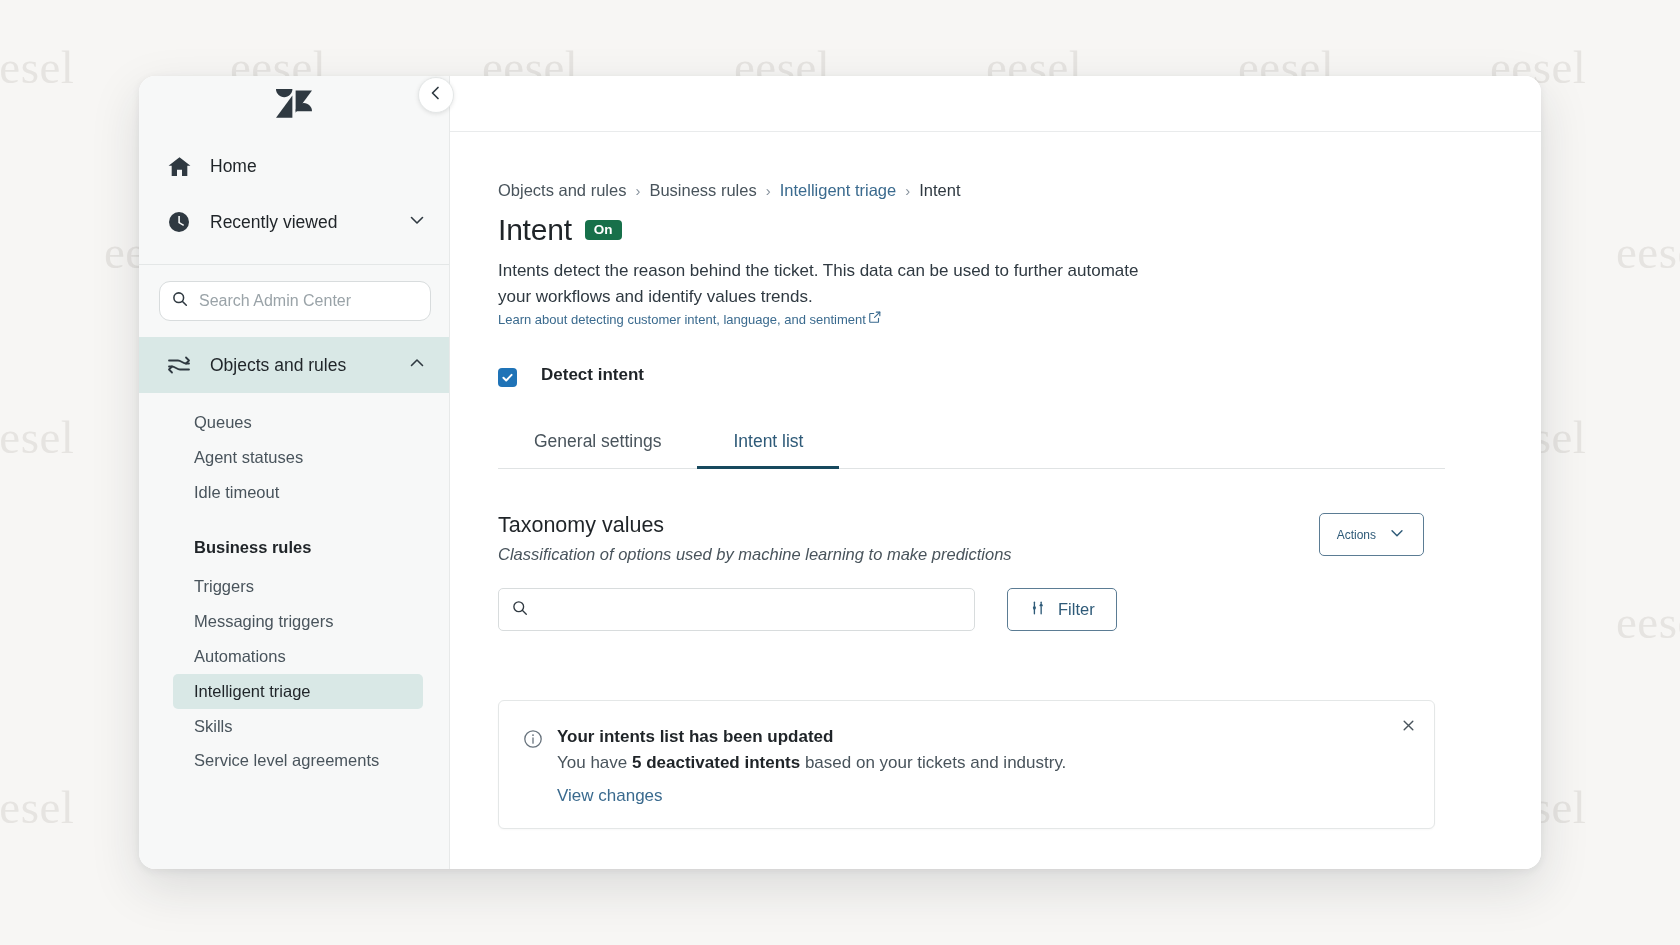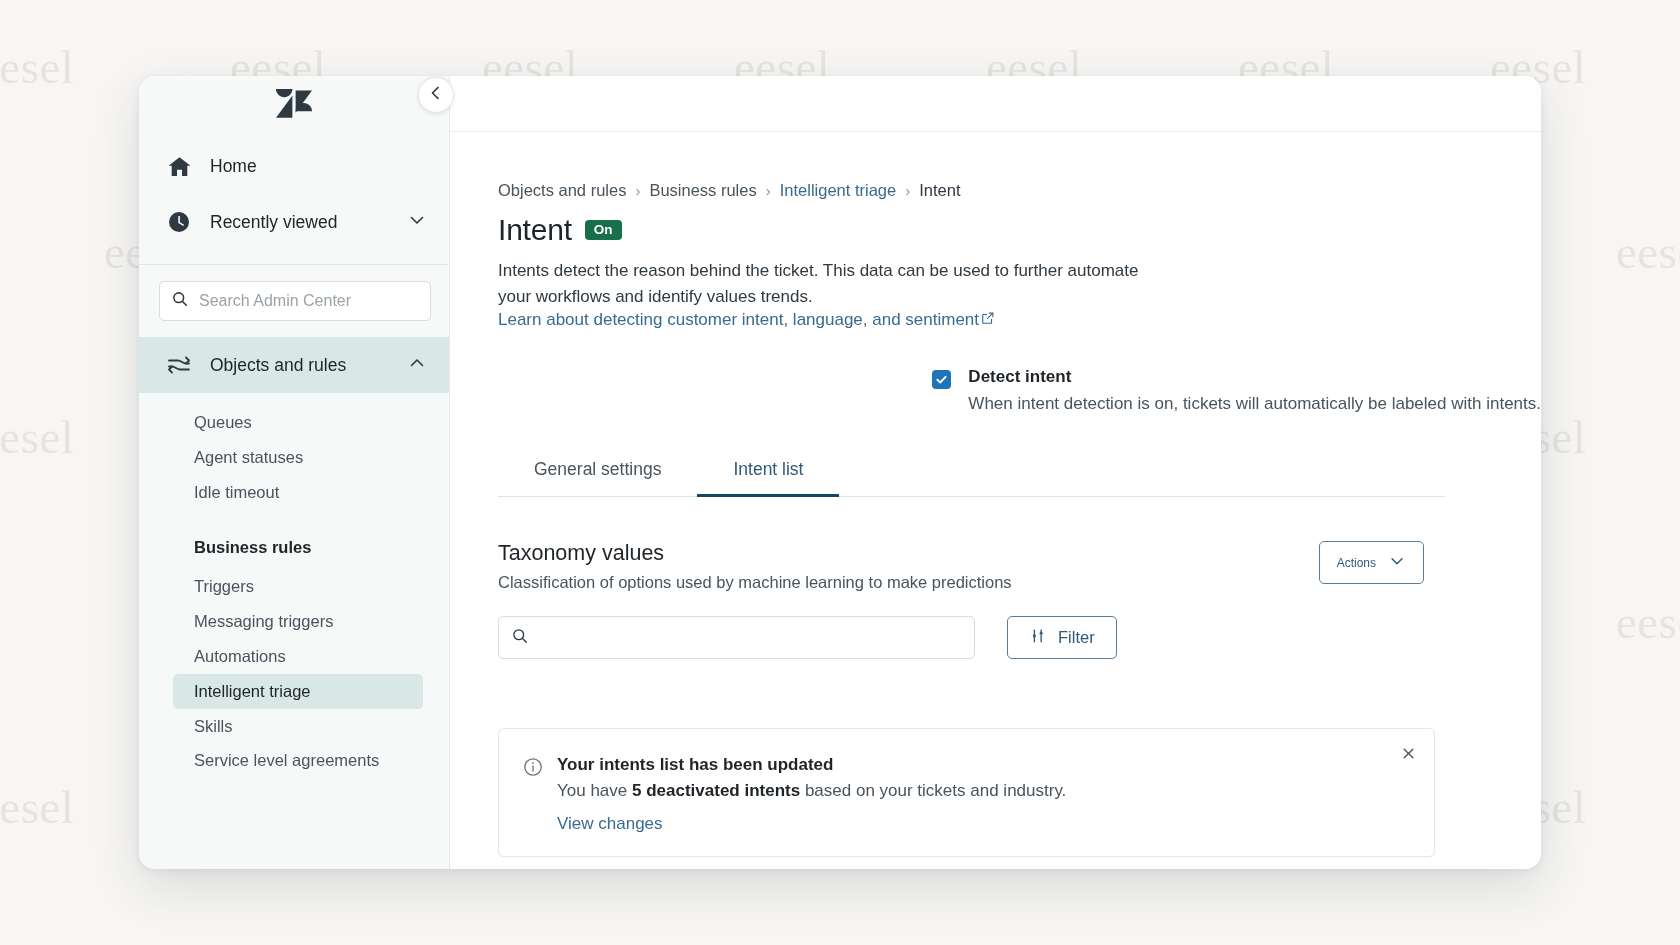--- a/index.html
+++ b/index.html
@@ -91,21 +91,21 @@
   .nav-divider {
     height: 1px; background: #e4e7e7; margin: 0;
   }
 
   .search-wrap { padding: 16px 18px 16px 20px; }
   .search-box {
     display: flex; align-items: center;
     height: 40px;
     background: #fff;
     border: 1px solid #d8dcdd;
-    border-radius: 5px;
+    border-radius: 11px;
     padding: 0 11px;
   }
   .search-box .mag { margin-right: 10px; flex: 0 0 16px; }
   .search-box input {
     border: 0; outline: 0; background: transparent;
     font-size: 16px; font-family: inherit; color: #2f3941;
     width: 100%;
   }
   .search-box input::placeholder { color: #9aa3a8; }
 
@@ -209,28 +209,28 @@
     line-height: 1;
   }
 
   .page-desc {
     font-size: 17px;
     color: #2f3941;
     line-height: 25.5px;
     max-width: 660px;
   }
   .learn-link {
-    display: inline-flex; align-items: center; gap: 2px;
-    font-size: 17px;
+    display: inline-flex; align-items: flex-end; gap: 2px;
+    font-size: 13px;
     color: #3a6a8e;
     margin-top: 1px;
     cursor: pointer;
   }
 
-  .checkbox-block { margin-top: 37px; display: flex; gap: 17px; justify-content: flex-end; }
+  .checkbox-block { margin-top: 37px; display: flex; gap: 24px; }
   .cb {
     width: 19px; height: 19px;
     border-radius: 4px;
     background: #1f73b7;
     display: flex; align-items: center; justify-content: center;
     margin-top: 3px;
     flex: 0 0 19px;
     cursor: pointer;
   }
   .cb-title { font-size: 17px; font-weight: 700; color: #1f2428; }
@@ -258,21 +258,21 @@
   }
 
   
   .tax-row {
     margin-top: 44px;
     display: flex;
     align-items: flex-start;
     width: 926px;
   }
   .tax-title { font-size: 21.5px; color: #1f2428; }
-  .tax-sub { font-size: 16.5px; color: #49545c; margin-top: 7px; }
+  .tax-sub { font-size: 16.5px; color: #49545c; margin-top: 7px; font-style: italic; }
   #actions-button {
     margin-left: auto;
     border: 1px solid #5b7c94;
     color: #1f73b7;
     background: #fff;
     border-radius: 5px;
     height: 43px;
     padding: 0 17px;
     display: flex; align-items: center; gap: 12px;
     font-size: 12px;
@@ -487,21 +487,20 @@
       </a>
 
       <div class="checkbox-block">
         <span class="cb">
           <svg width="13" height="13" viewBox="0 0 14 14" fill="none" stroke="#fff" stroke-width="2.1" stroke-linecap="round" stroke-linejoin="round">
               <path d="M2.6 7.3 5.6 10.2 11.4 4.2"></path>
             </svg>
         </span>
         <div>
           <div class="cb-title">Detect intent</div>
-          <div class="cb-sub">When intent detection is on, tickets will automatically be labeled with intents.</div>
         </div>
       </div>
 
       <div class="tabs">
         <div class="tab">General settings</div>
         <div class="tab active">Intent list</div>
       </div>
 
       <div class="tax-row">
         <div>

